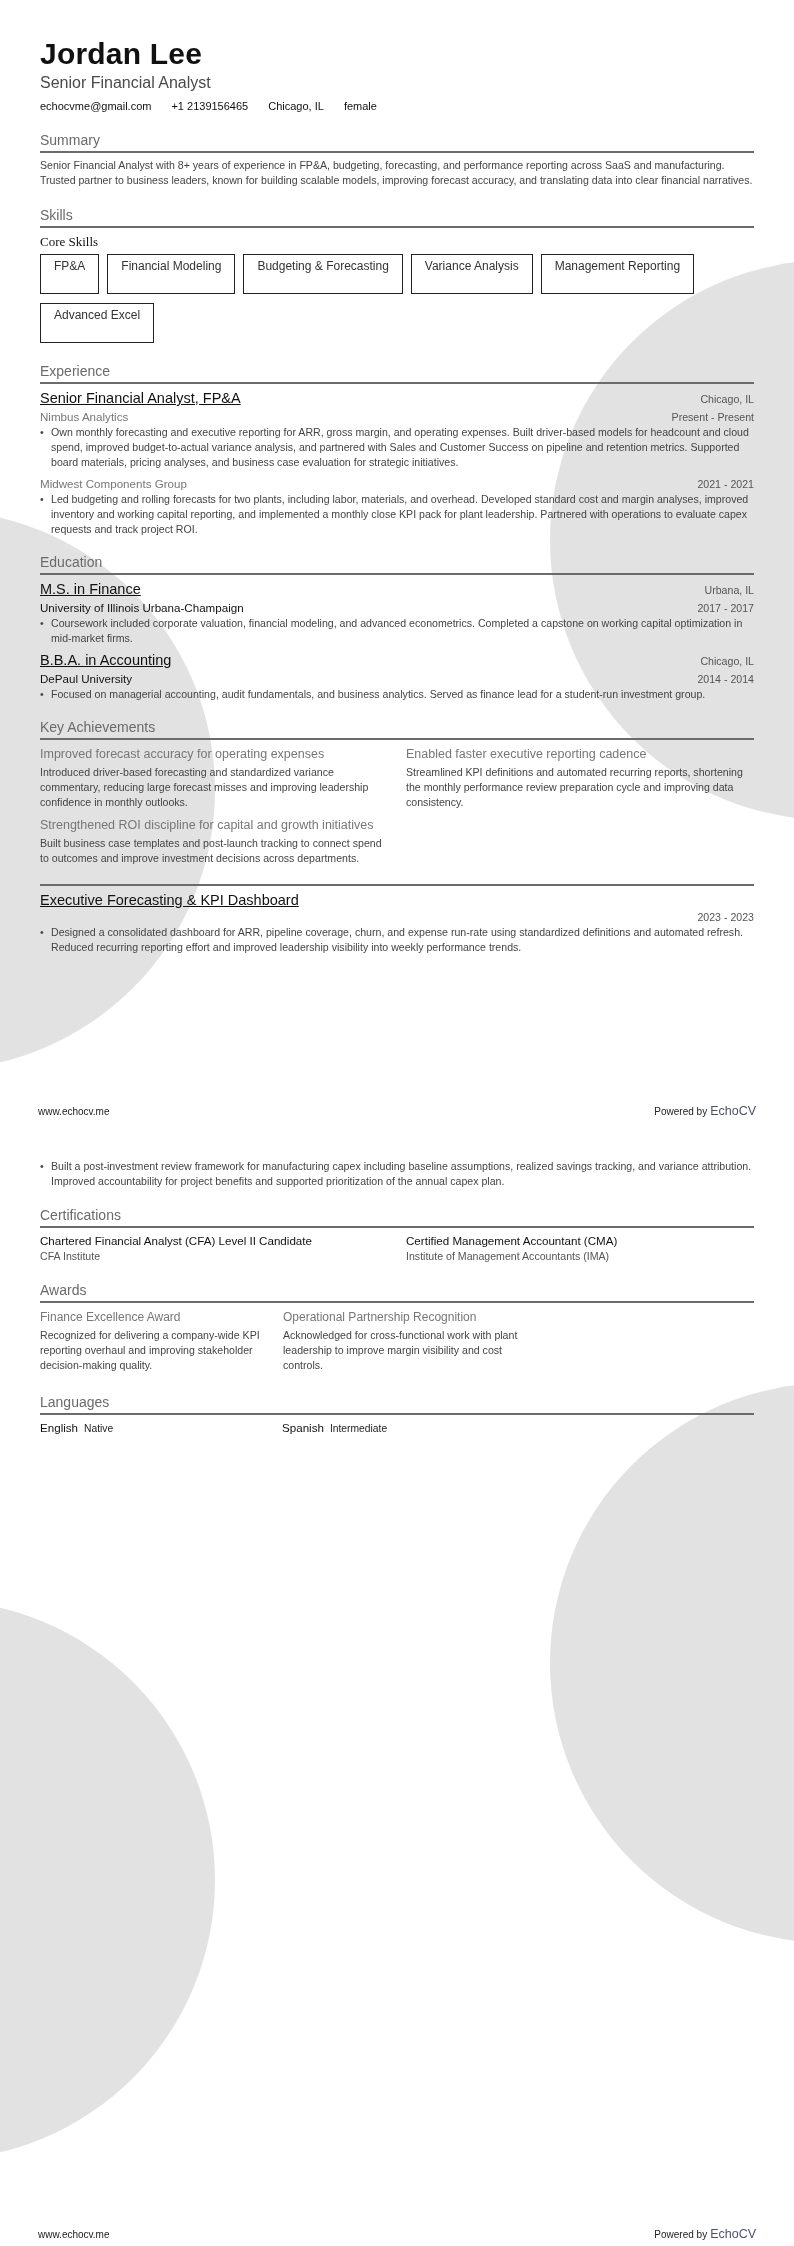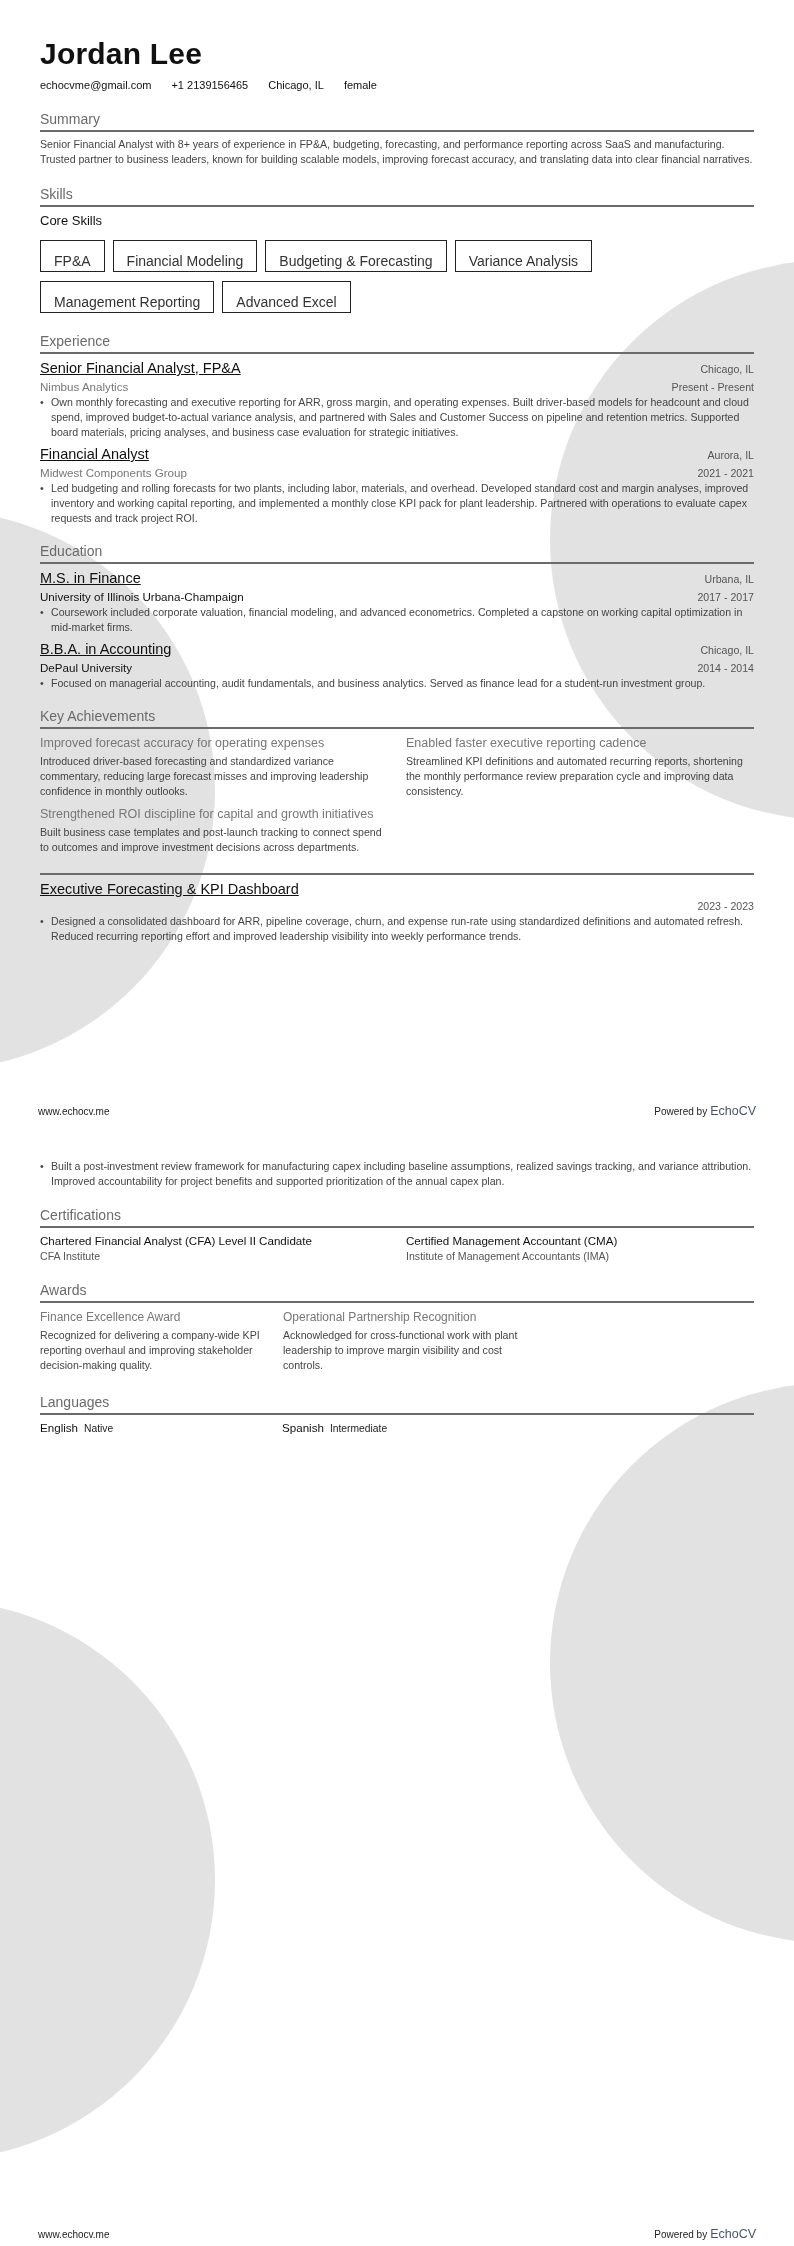--- a/index.html
+++ b/index.html
@@ -21,23 +21,23 @@
     .name { font-size: 30px; font-weight: 700; color: #111; letter-spacing: 0.2px; line-height: 36px; }
     .title { font-size: 16px; color: #4a4a4a; line-height: 20px; margin-top: 1px; }
     .contact { font-size: 11px; color: #111; margin-top: 6px; display: flex; gap: 20px; line-height: 14px; }
 
     .section { margin-top: 18px; }
     .section-title { font-size: 14px; color: #6a6a6a; line-height: 18px; }
     .rule { height: 2px; background: #6b6b6d; margin-top: 2px; margin-bottom: 5px; }
 
     .para { font-size: 10.6px; color: #444; line-height: 15px; }
 
-    .sub-title { font-size: 13px; color: #111; line-height: 17px; margin-bottom: 11px; }
+    .sub-title { font-size: 13px; color: #111; line-height: 17px; margin-bottom: 4px; font-family: Liberation Serif, serif; }
     .skills { display: flex; flex-wrap: wrap; gap: 9px 8px; }
-    .skill { border: 1px solid #222; padding: 9px 13px; height: 32px; line-height: 22px; font-size: 14px; color: #333; background: #fff; }
+    .skill { border: 1px solid #222; padding: 0 13px; height: 40px; line-height: 22px; font-size: 12px; color: #333; background: #fff; }
 
     .entry { margin-bottom: 5px; }
     .row { display: flex; justify-content: space-between; align-items: baseline; }
     .entry-title { font-size: 14.5px; color: #111; line-height: 19px; text-decoration: underline; }
     .entry-right { font-size: 10.6px; color: #555; line-height: 15px; }
     .entry-org { font-size: 11.6px; color: #777; line-height: 17px; }
     .entry-org.dark { color: #111; }
     .bullet { display: flex; font-size: 10.6px; color: #444; line-height: 15px; }
     .bullet .dot { width: 11px; flex: none; }
 
@@ -66,20 +66,21 @@
 <div class="circle c1"></div>
 <div class="circle c2"></div>
 <div class="circle c3"></div>
 <div class="circle c4"></div>
 
 <div class="page page1">
   <div class="content" style="top:36px;">
 
     <div>
       <div class="name">Jordan Lee</div>
+      <div class="title">Senior Financial Analyst</div>
       <div class="contact">
         <span>echocvme@gmail.com</span>
         <span>+1 2139156465</span>
         <span>Chicago, IL</span>
         <span>female</span>
       </div>
     </div>
 
     <div class="section" style="margin-top:18px;">
       <div class="section-title">Summary</div>
@@ -115,24 +116,20 @@
           <span class="entry-right">Present - Present</span>
         </div>
         <div class="bullet">
           <span class="dot">•</span>
           <span>Own monthly forecasting and executive reporting for ARR, gross margin, and operating expenses. Built driver-based models for headcount and cloud spend, improved budget-to-actual variance analysis, and partnered with Sales and Customer Success on pipeline and retention metrics. Supported board materials, pricing analyses, and business case evaluation for strategic initiatives.</span>
         </div>
       </div>
 
       <div class="entry">
         <div class="row">
-          <span class="entry-title">Financial Analyst</span>
-          <span class="entry-right">Aurora, IL</span>
-        </div>
-        <div class="row">
           <span class="entry-org">Midwest Components Group</span>
           <span class="entry-right">2021 - 2021</span>
         </div>
         <div class="bullet">
           <span class="dot">•</span>
           <span>Led budgeting and rolling forecasts for two plants, including labor, materials, and overhead. Developed standard cost and margin analyses, improved inventory and working capital reporting, and implemented a monthly close KPI pack for plant leadership. Partnered with operations to evaluate capex requests and track project ROI.</span>
         </div>
       </div>
     </div>
 

